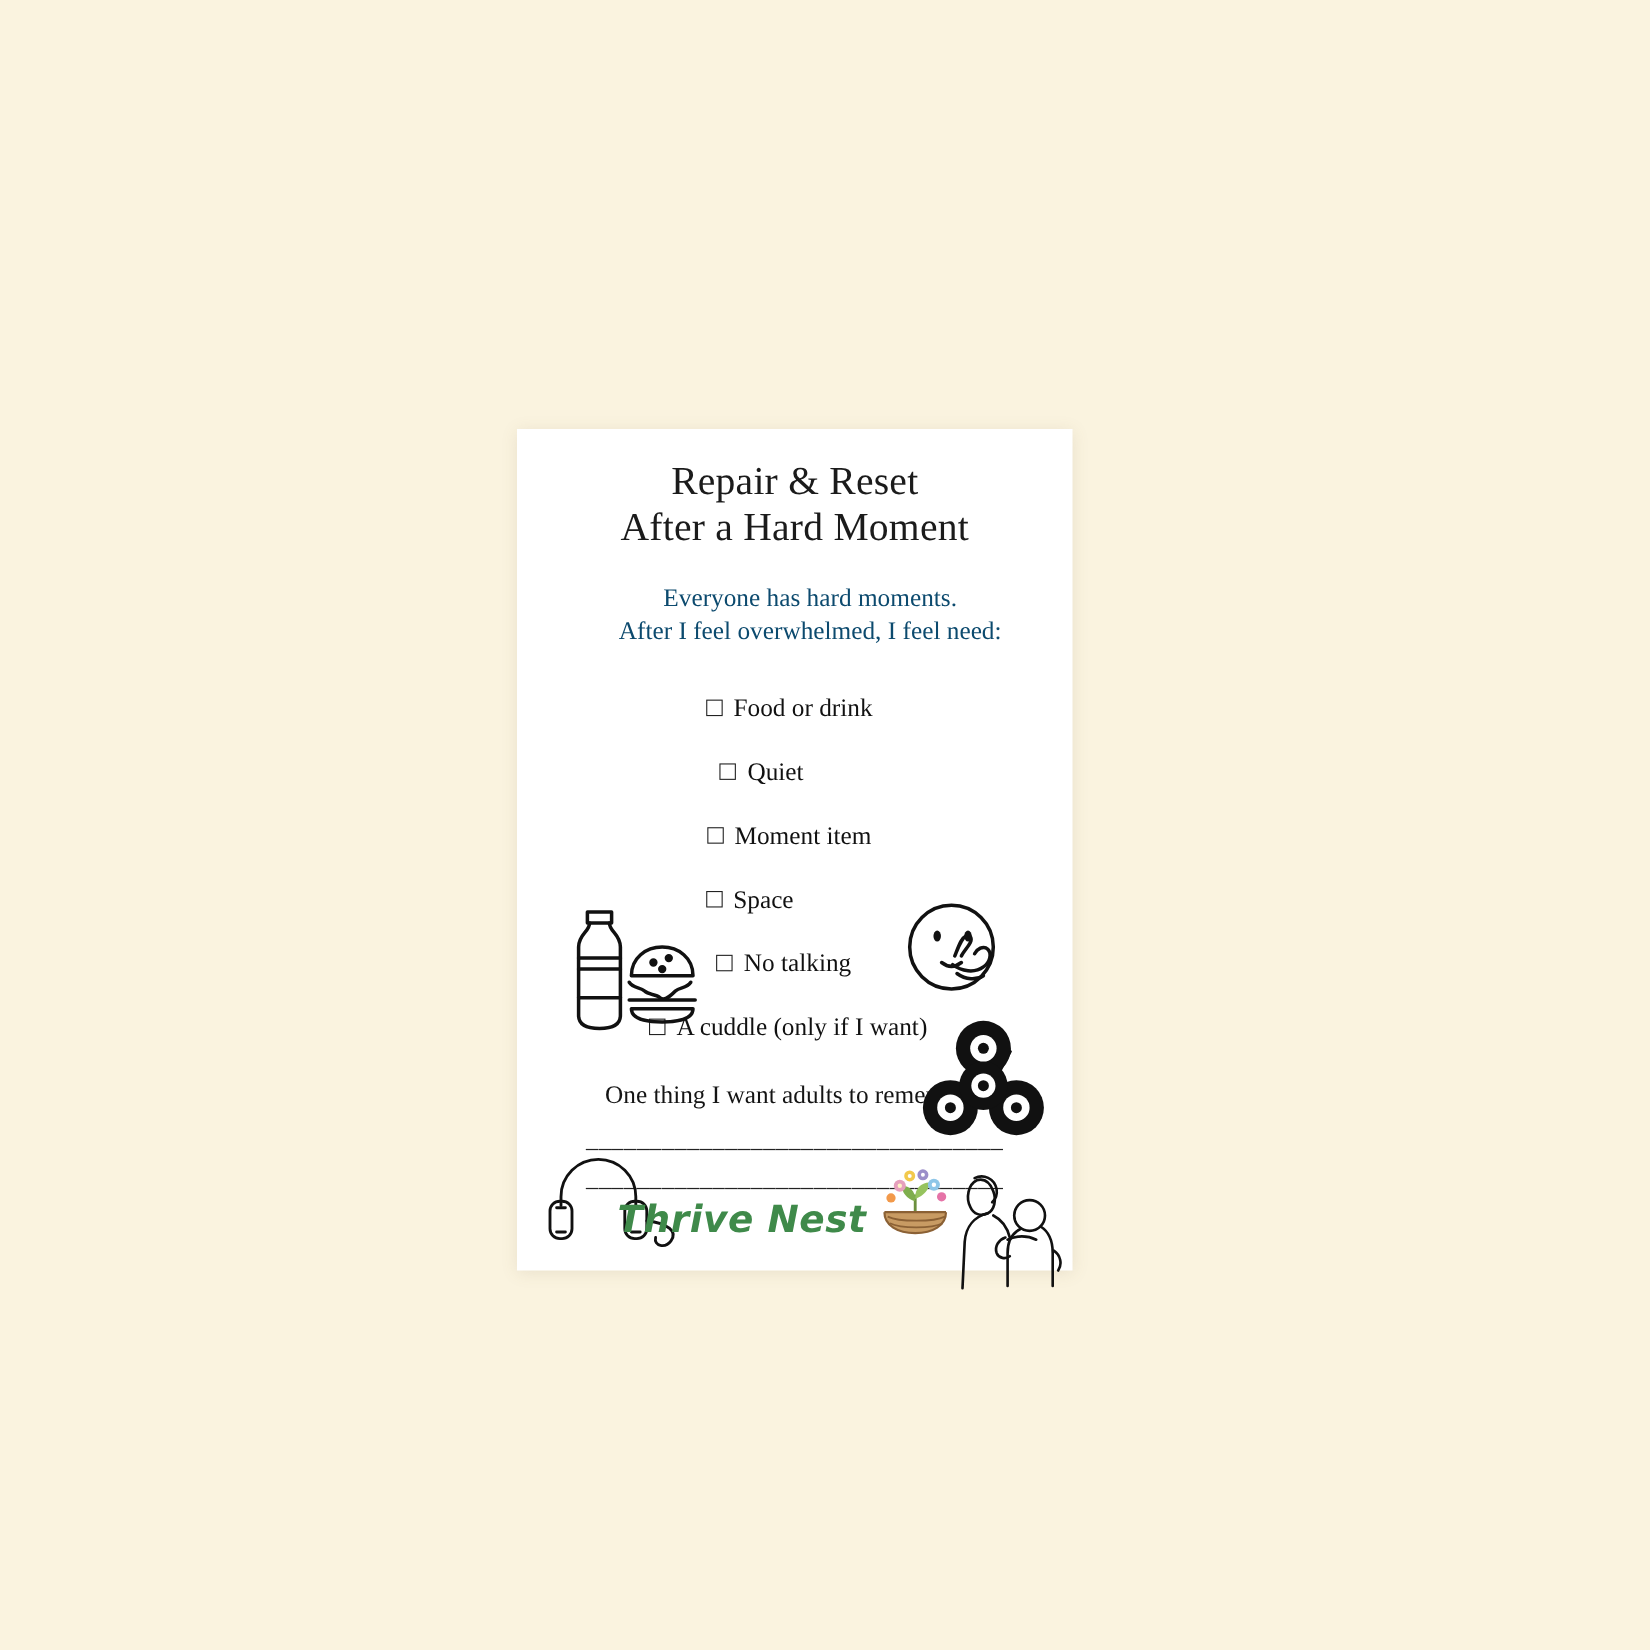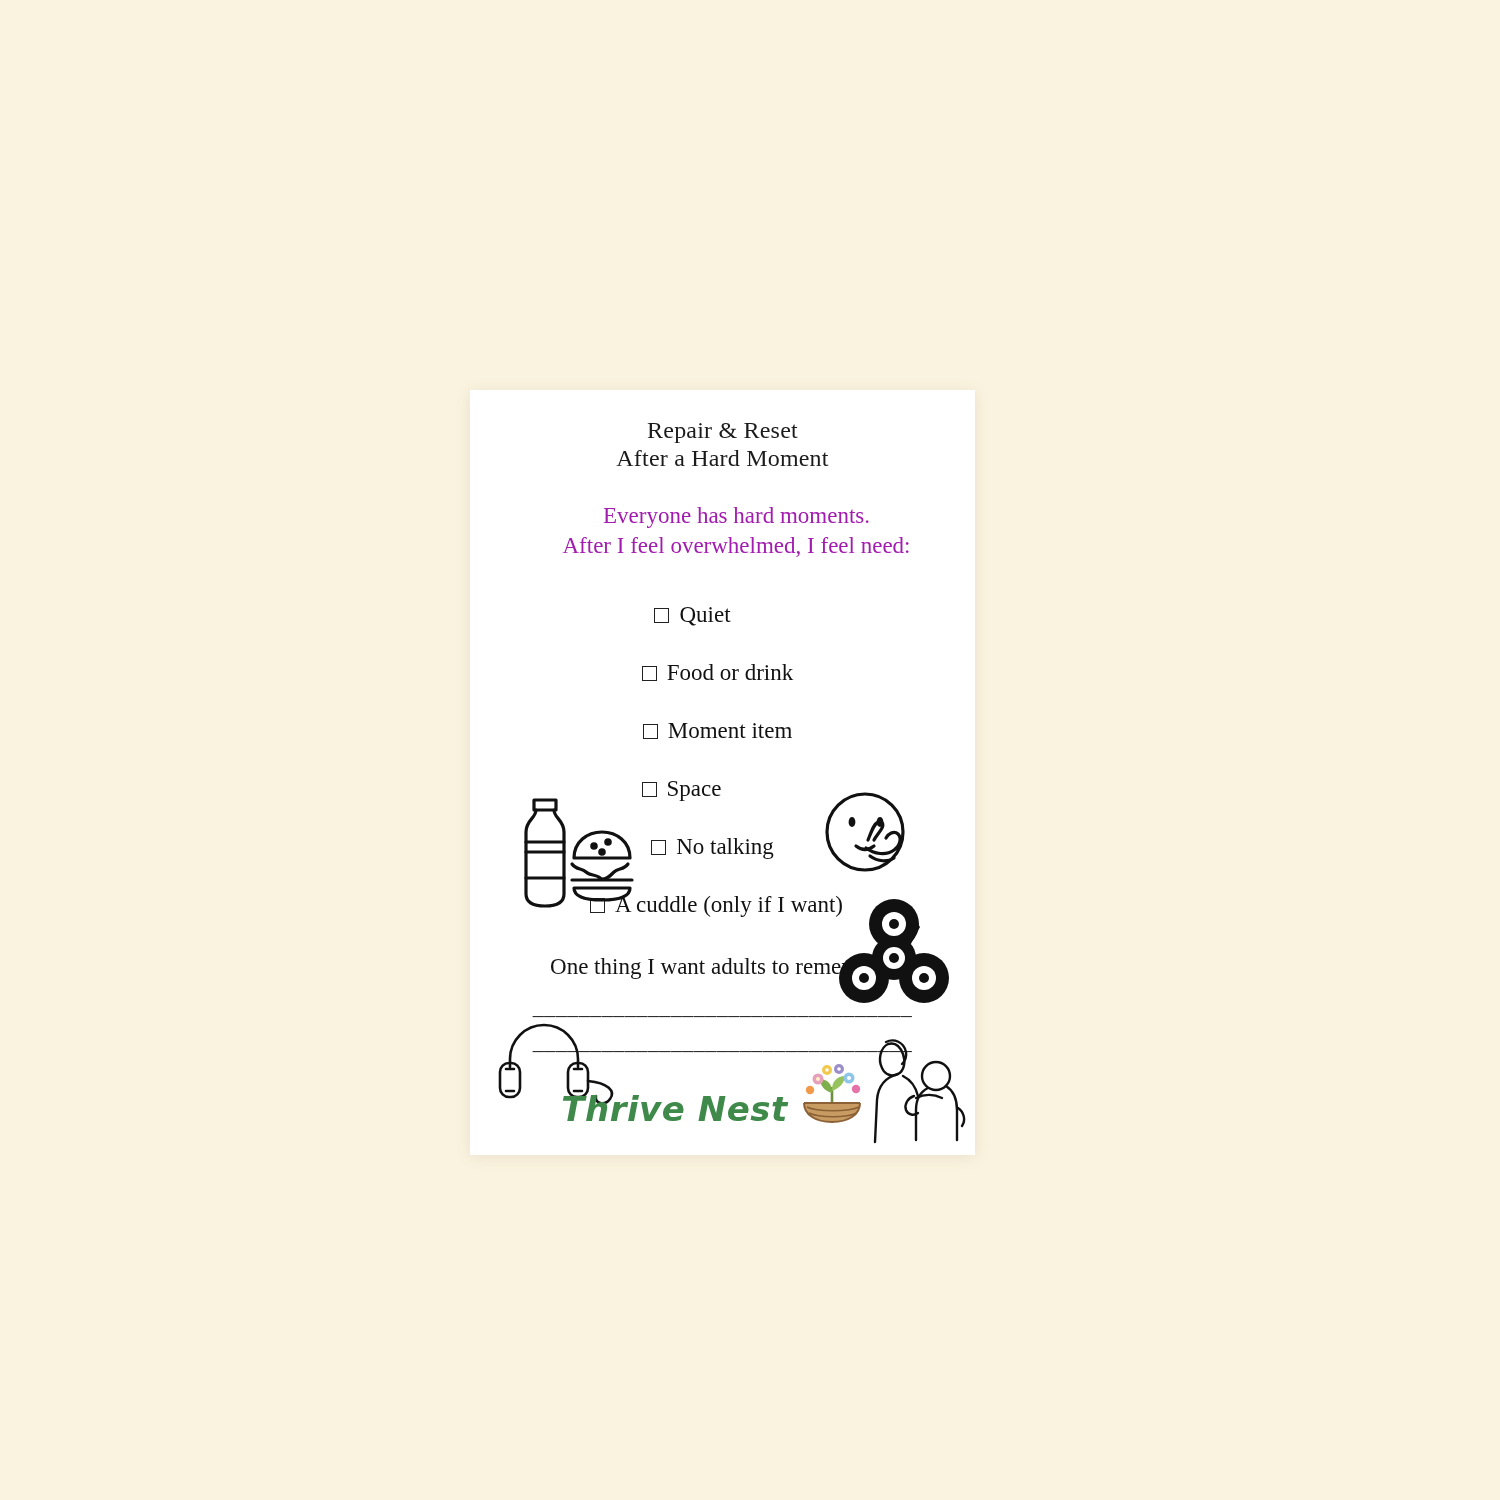--- a/index.html
+++ b/index.html
@@ -27,28 +27,28 @@
     height: 765px;
     background: #ffffff;
     box-shadow: 0 2px 14px rgba(120,110,80,0.13);
   }
   .title-block {
     text-align: center;
     padding-top: 26px;
     color: #1b1b1b;
   }
   .title-line {
-    font-size: 24px;
+    font-size: 36px;
     line-height: 1.18;
     letter-spacing: 0.2px;
   }
   .intro-block {
     text-align: center;
     margin-top: 28px;
-    color: #a21caf;
+    color: #0c4a6e;
     margin-left: 28px;
   }
   .intro-line {
     font-size: 23px;
     line-height: 1.3;
   }
   
   .list {
     margin-top: 26px;
     position: relative;
@@ -214,27 +214,27 @@
             <circle cx="66" cy="40" r="14"></circle>
             <path d="M58 52 c-8 4 -12 12 -12 22 v30"></path>
             <path d="M76 50 c8 5 11 14 11 24 v30"></path>
             <path d="M46 62 c8 -4 18 -4 26 0"></path>
             <path d="M44 60 c-6 2 -10 8 -8 14 c2 5 8 6 12 3"></path>
             <path d="M88 72 c6 4 8 12 4 18"></path>
           </g>
         </svg>
       </div>
 
+      <div class="row" style="padding-right:10px;">
+        <span class="box"></span>
+        <span>Food or drink</span>
+      </div>
       <div class="row" style="padding-right:60px;">
         <span class="box"></span>
         <span>Quiet</span>
-      </div>
-      <div class="row" style="padding-right:10px;">
-        <span class="box"></span>
-        <span>Food or drink</span>
       </div>
       <div class="row" style="padding-right:10px;">
         <span class="box"></span>
         <span>Moment item</span>
       </div>
       <div class="row" style="padding-right:82px;">
         <span class="box"></span>
         <span>Space</span>
       </div>
       <div class="row" style="padding-right:20px;">

